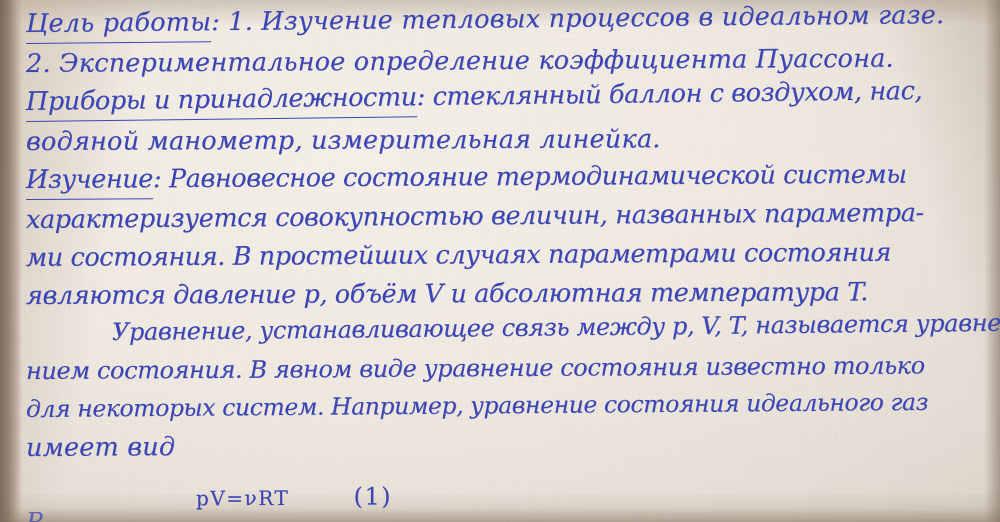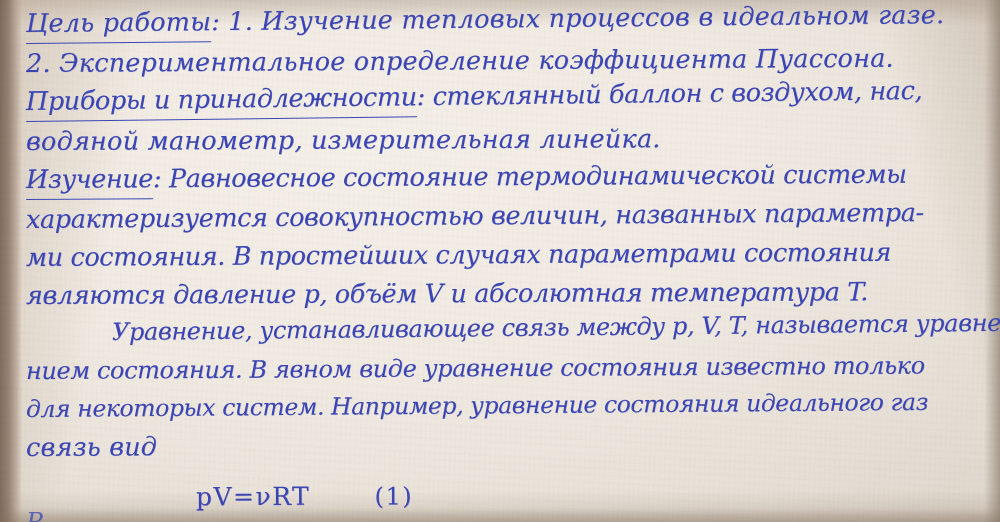--- a/index.html
+++ b/index.html
@@ -96,21 +96,21 @@
     letter-spacing: 1.5px;
   }
   
   .r1 { transform: rotate(-0.55deg); }
   .r2 { transform: rotate(-0.35deg); }
   .r3 { transform: rotate(-0.7deg); }
   .r4 { transform: rotate(-0.25deg); }
   .r5 { transform: rotate(-0.45deg); }
   .r6 { transform: rotate(-0.6deg); }
   .squeeze { letter-spacing: -0.4px; }
-  .big { font-size: 25px; text-align: right; }
+  .big { font-size: 20px; text-align: right; }
   .cut-bottom {
     position: absolute;
     left: 26px;
     bottom: -14px;
     color: #3b46b4;
     font-family: "DejaVu Serif", serif;
     font-style: italic;
     font-size: 25px;
     opacity: .75;
   }
@@ -166,21 +166,21 @@
 
     <div class="line r2 squeeze" style="font-size:24px">
       <span>нием состояния. В явном виде уравнение состояния известно только</span>
     </div>
 
     <div class="line r5 squeeze" style="font-size:23.5px">
       <span>для некоторых систем. Например, уравнение состояния идеального газ</span>
     </div>
 
     <div class="line r2">
-      <span>связь  вид</span>
+      <span>имеет  вид</span>
     </div>
 
     <div class="line r4 indent" style="padding-left:170px; margin-top:12px">
       <span class="formula big">pV=νRT</span>
       <span class="formula" style="padding-left:56px; font-size:24px">(1)</span>
     </div>
 
   </div>
 
   <div class="cut-bottom">Р...</div>

